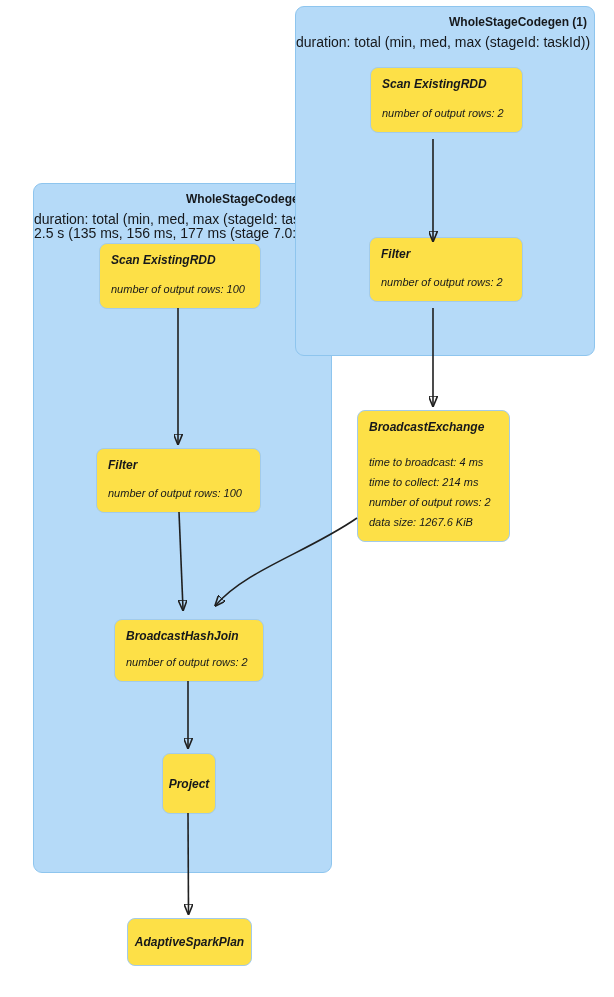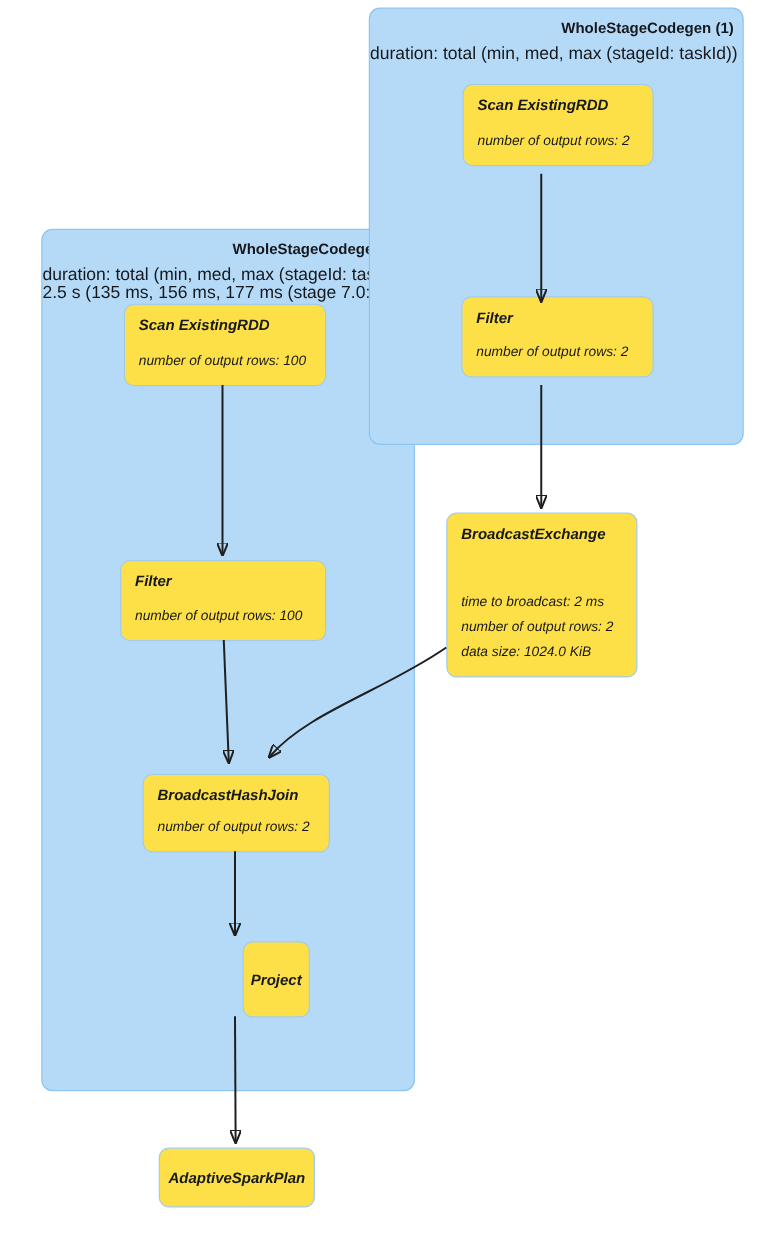--- a/index.html
+++ b/index.html
@@ -30,21 +30,21 @@
   .node.center{justify-content:center;align-items:center;padding:6px;}
   .node-title{font-weight:bold;font-size:12px;line-height:14px;white-space:nowrap;}
   .metric{font-size:11px;line-height:20px;white-space:nowrap;}
   
   #n-scan1{left:74px;top:60px;width:153px;height:66px;}
   #n-filter1{left:73px;top:230px;width:154px;height:65px;}
   
   #n-scan2{left:65px;top:59px;width:162px;height:66px;}
   #n-filter2{left:62px;top:264px;width:165px;height:65px;}
   #n-bhj{left:80px;top:435px;width:150px;height:63px;}
-  #n-project{left:128px;top:569px;width:54px;height:61px;margin-left:32px;}
+  #n-project{left:128px;top:569px;width:54px;height:61px;}
   
   #n-bex{left:357px;top:410px;width:153px;height:132px;z-index:1;}
   #n-asp{left:127px;top:918px;width:125px;height:48px;}
   .edges{
     position:absolute;left:0;top:0;width:614px;height:997px;z-index:5;
     pointer-events:none;
   }
   .edges path{stroke:#1f1f1f;stroke-width:1.6;fill:none;}
 </style>
 </head>
@@ -92,23 +92,24 @@
 
     <div class="node" id="n-filter1">
       <div class="node-title">Filter</div>
       <div class="metric">number of output rows: 2</div>
     </div>
   </div>
 
   <div class="node" id="n-bex">
     <div class="node-title">BroadcastExchange</div>
     <div>
-      <div class="metric">time to broadcast: 2 ms</div>
+      <div class="metric">time to broadcast: 4 ms</div>
+      <div class="metric">time to collect: 214 ms</div>
       <div class="metric">number of output rows: 2</div>
-      <div class="metric">data size: 1024.0 KiB</div>
+      <div class="metric">data size: 1267.6 KiB</div>
     </div>
   </div>
 
   <div class="node center" id="n-asp">
     <div class="node-title">AdaptiveSparkPlan</div>
   </div>
 
   <svg class="edges" viewBox="0 0 614 997">
     <defs>
       <marker id="arrow" viewBox="0 0 11 9" refX="9" refY="4.5" markerWidth="11" markerHeight="9" markerUnits="userSpaceOnUse" orient="auto">

